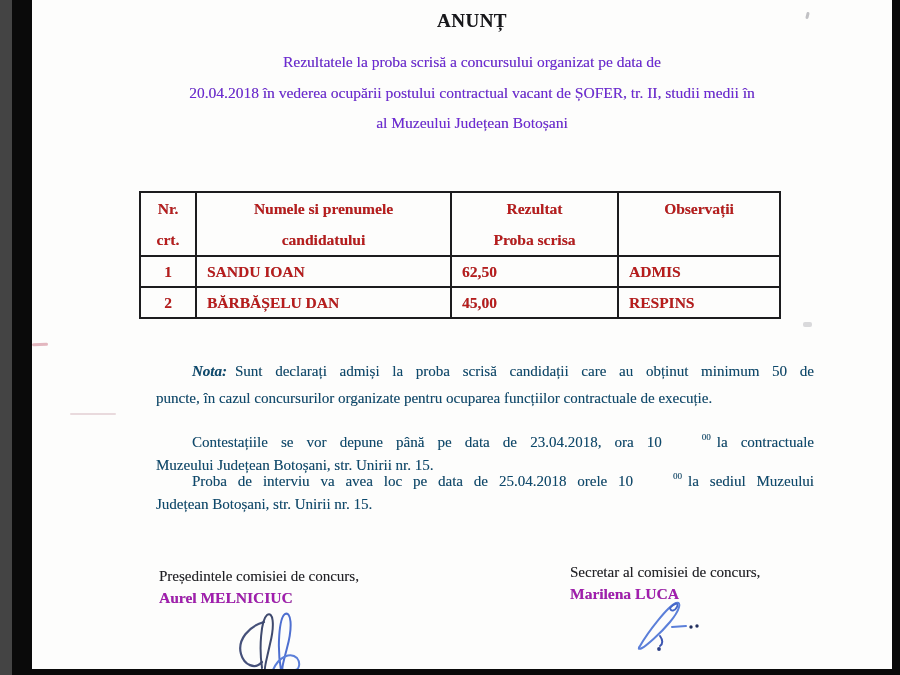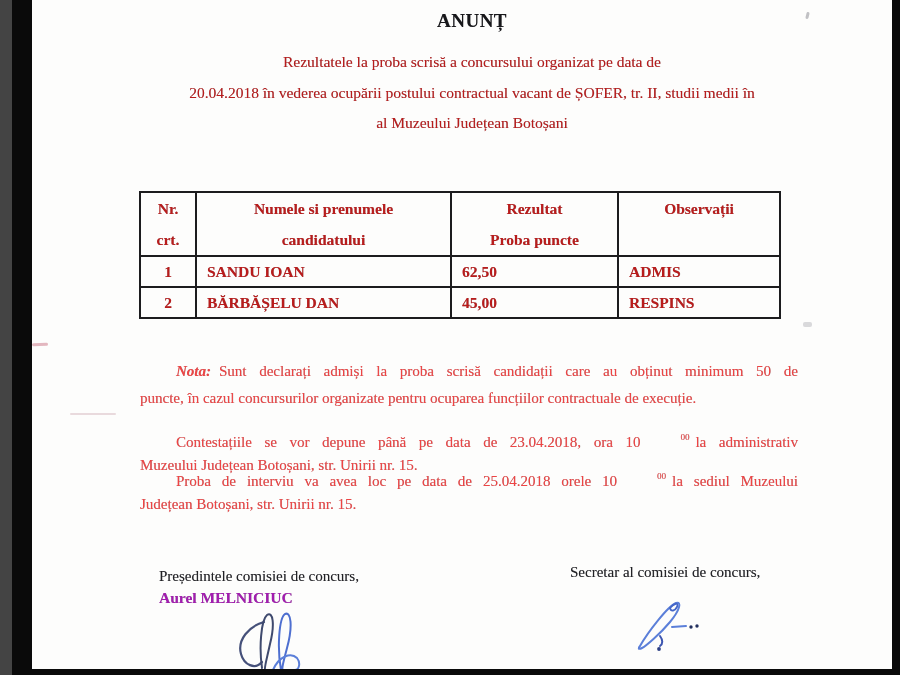--- a/index.html
+++ b/index.html
@@ -8,31 +8,31 @@
   .page{position:absolute;left:20px;top:0;width:860px;height:675px;background:#fdfdfc;
         text-shadow:0.2px 0.2px 0.4px rgba(70,70,75,.45);}
   .edge{position:absolute;background:#0a0a0a;z-index:50;}
   .edge-left{left:0;top:0;width:20px;height:675px;}
   .edge-right{left:880px;top:0;width:20px;height:675px;}
   .edge-bottom{left:0;top:669px;width:900px;height:6px;}
 
   .title{position:absolute;left:20px;top:10px;width:840px;margin:0;text-align:center;
          font-size:19px;font-weight:bold;letter-spacing:.5px;color:#17171a;}
   .intro{position:absolute;left:90px;top:47px;width:700px;text-align:center;
-         font-size:15.5px;line-height:30.5px;color:#b91c1c;}
+         font-size:15.5px;line-height:30.5px;color:#6d28d9;}
 
   table.results{position:absolute;left:107px;top:191px;width:640px;border-collapse:collapse;
                 table-layout:fixed;font-weight:bold;color:#b91c1c;}
   table.results td{border:2px solid #1c1c1e;padding:0;vertical-align:top;overflow:hidden;}
   td.hcell{height:59px;text-align:center;font-size:15.5px;line-height:31px;padding-top:2px;}
   td.rcell{height:29px;font-size:15.5px;line-height:29px;}
   .cell-nr{text-align:center;}
   .cell-left{padding-left:10px !important;text-align:left;}
 
-  .bodypar{position:absolute;left:108px;width:658px;margin:0;font-size:15px;color:#ef4444;}
+  .bodypar{position:absolute;left:124px;width:658px;margin:0;font-size:15px;color:#0c4a6e;}
   .nota{top:358px;line-height:27px;}
   .contest{top:427px;line-height:23px;}
   .interview{top:466px;line-height:23px;}
   .jline{text-align:justify;text-align-last:justify;}
   .indent{text-indent:36px;}
   .plain{text-align:left;text-align-last:left;}
   .nota-label{font-weight:bold;font-style:italic;margin-right:8px;}
   sup.hours{font-size:9px;position:relative;top:-1px;margin-right:1px;padding-left:40px;}
   .post{margin-left:5px;}
 
@@ -77,21 +77,21 @@
           <td class="hcell">
             <div>Nr.</div>
             <div>crt.</div>
           </td>
           <td class="hcell">
             <div>Numele si prenumele</div>
             <div>candidatului</div>
           </td>
           <td class="hcell">
             <div>Rezultat</div>
-            <div>Proba puncte</div>
+            <div>Proba scrisa</div>
           </td>
           <td class="hcell">
             <div>Observații</div>
           </td>
         </tr>
         <tr>
           <td class="rcell cell-nr">1</td>
           <td class="rcell cell-left">SANDU IOAN</td>
           <td class="rcell cell-left">62,50</td>
           <td class="rcell cell-left">ADMIS</td>
@@ -107,39 +107,40 @@
 
     <p class="bodypar nota">
       <span class="jline indent" style="display:block">
         <span class="nota-label">Nota:</span><span>Sunt declarați admiși la proba scrisă candidații care au obținut minimum 50 de</span>
       </span>
       <span class="plain" style="display:block">puncte, în cazul concursurilor organizate pentru ocuparea funcțiilor contractuale de execuție.</span>
     </p>
 
     <p class="bodypar contest">
       <span class="jline indent" style="display:block">
-        <span>Contestațiile se vor depune până pe data de 23.04.2018, ora 10</span><sup class="hours">00</sup><span class="post">la administrativ</span>
+        <span>Contestațiile se vor depune până pe data de 23.04.2018, ora 10</span><sup class="hours">00</sup><span class="post">la contractuale</span>
       </span>
       <span class="plain" style="display:block">Muzeului Județean Botoșani, str. Unirii nr. 15.</span>
     </p>
 
     <p class="bodypar interview">
       <span class="jline indent" style="display:block">
         <span>Proba de interviu va avea loc pe data de 25.04.2018 orele 10</span><sup class="hours">00</sup><span class="post">la sediul Muzeului</span>
       </span>
       <span class="plain" style="display:block">Județean Botoșani, str. Unirii nr. 15.</span>
     </p>
 
     <div class="sig sig-left">
       <div>Președintele comisiei de concurs,</div>
       <div class="name">Aurel MELNICIUC</div>
     </div>
 
     <div class="sig sig-right">
       <div>Secretar al comisiei de concurs,</div>
+      <div class="name">Marilena LUCA</div>
     </div>
 
     <svg class="sigsvg left" width="100" height="62" viewBox="0 0 100 62">
       <path d="M35,14 C20,18 8,32 12,46 C15,57 26,62 33,54" stroke="#46517a" stroke-width="2.2"></path>
       <path d="M33,60 C30,40 32,12 38,7 C44,3 46,16 41,36 C38,50 35,60 36,62" stroke="#3f4a6e" stroke-width="2"></path>
       <path d="M52,62 C48,40 50,10 56,6 C62,3 64,18 58,40 C55,52 52,62 54,62" stroke="#4e6fd0" stroke-width="2"></path>
       <path d="M44,62 C50,48 62,44 68,50 C72,55 70,62 66,62" stroke="#5b7fd9" stroke-width="2"></path>
     </svg>
 
     <svg class="sigsvg right" width="110" height="58" viewBox="0 0 110 58">

